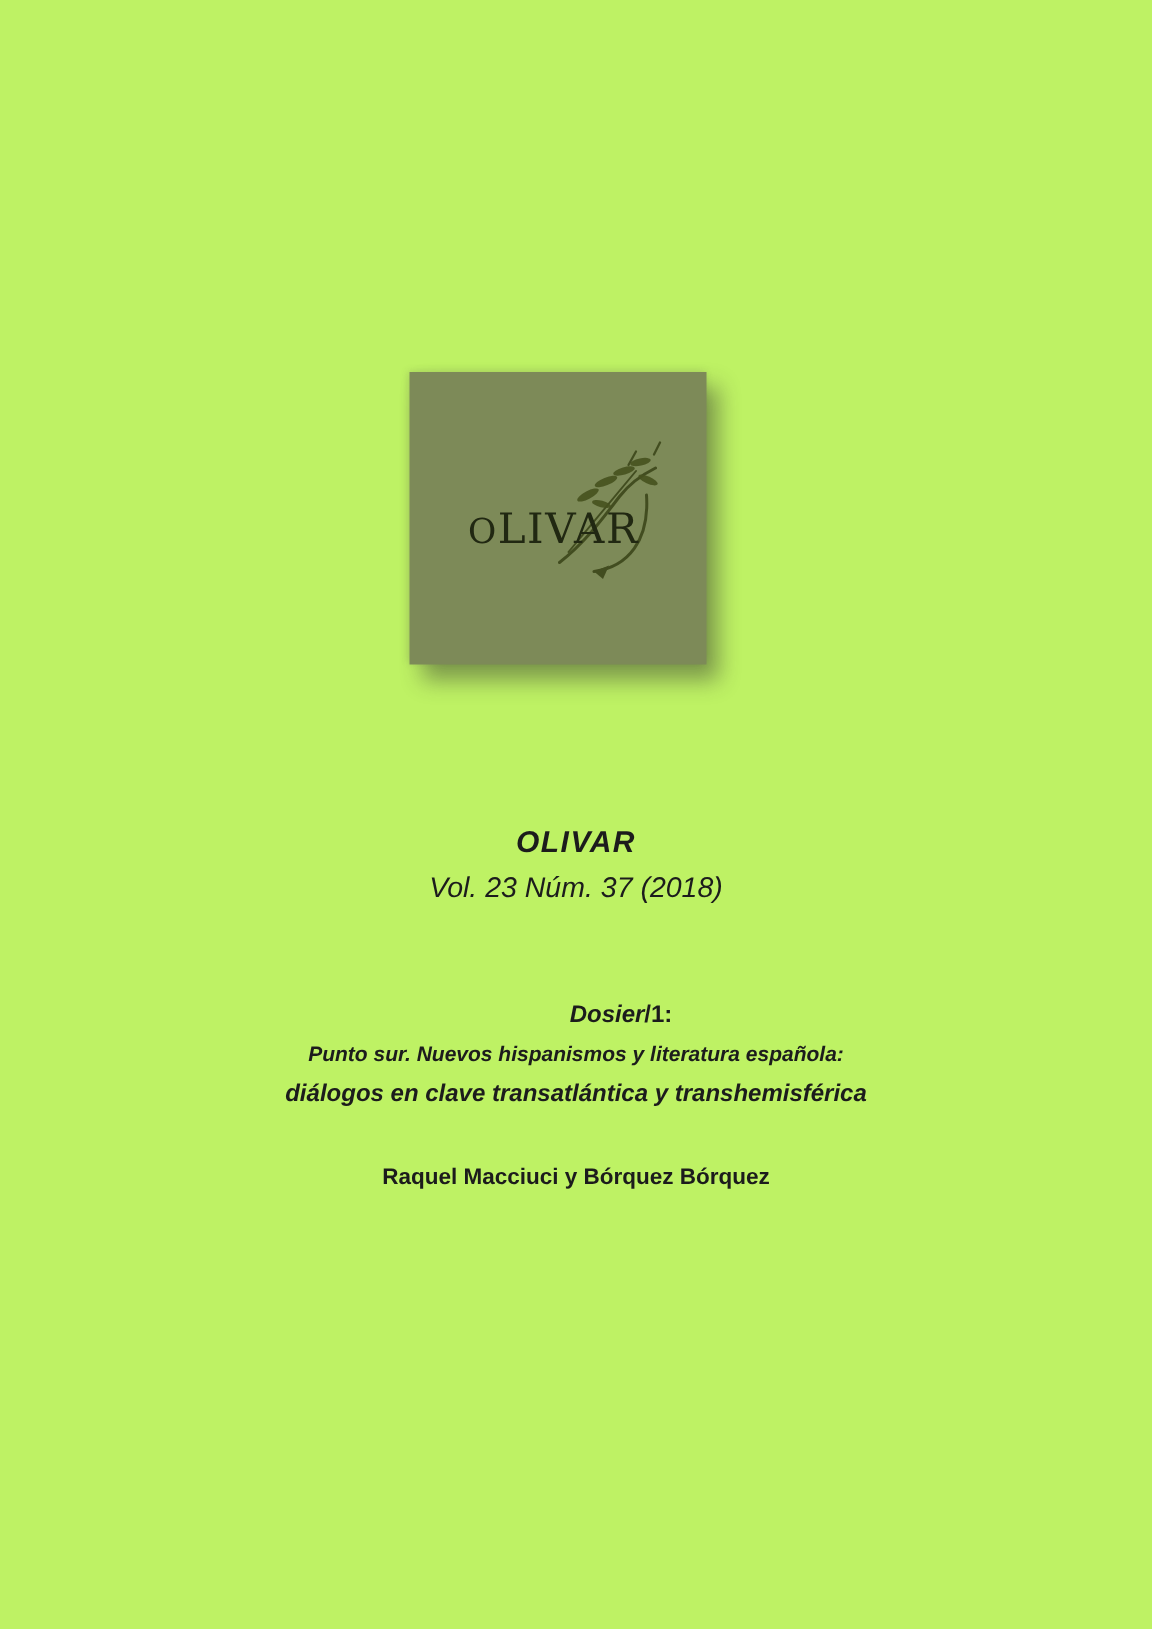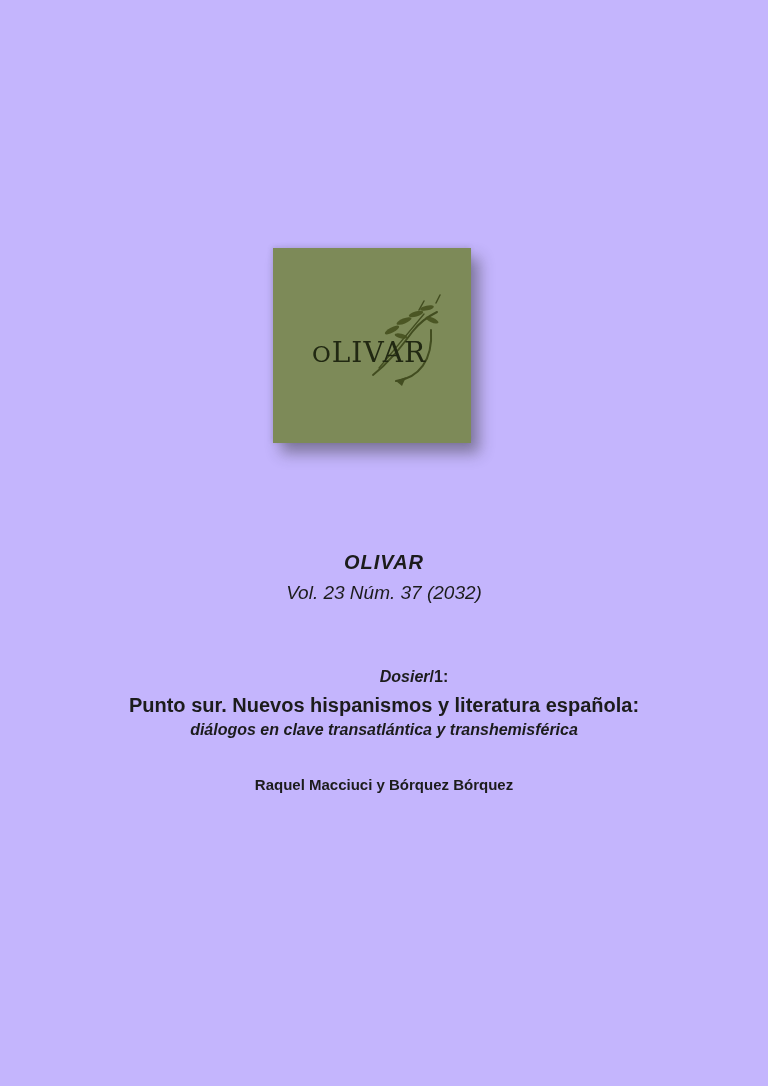--- a/index.html
+++ b/index.html
@@ -75,22 +75,23 @@
     top: 668px;
     font-size: 16px;
     font-weight: bold;
     padding-left: 30px;
   }
   .dosier-label .it {
     font-style: italic;
   }
   .subtitle-1 {
     top: 694px;
-    font-size: 20px;
+    font-size: 14px;
     font-weight: bold;
+    font-style: italic;
   }
   .subtitle-2 {
     top: 721px;
     font-size: 16px;
     font-weight: bold;
     font-style: italic;
   }
   .editors-names {
     top: 776px;
     font-size: 15px;
@@ -98,21 +99,21 @@
   }
   .editors-role {
     top: 802px;
     font-size: 15px;
     font-weight: bold;
   }
 </style>
 </head>
 <body>
 
-<div class="page" style="background-color: #c4b5fd;">
+<div class="page" style="background-color: #bef264;">
 
   <div class="logo-square" style="background-color: rgb(125, 138, 88);">
 
     <svg class="logo-branch" viewBox="0 0 198 195" xmlns="http://www.w3.org/2000/svg">
       <g stroke="#3b4519" fill="none" stroke-linecap="round" opacity="0.88">
 
         <path d="M 158 82 C 160 112, 146 130, 123 133" stroke-width="2"></path>
 
         <path d="M 123 133 l 10 -4 l -4 9 z" fill="#3b4519" stroke="none"></path>
 
@@ -134,21 +135,21 @@
       </g>
     </svg>
 
     <div class="logo-text" style="color: rgb(33, 40, 18);">OLIVAR</div>
   </div>
 
   <div class="content" style="color: rgb(28, 28, 28);">
 
     <div class="line journal-title">OLIVAR</div>
 
-    <div class="line journal-issue">Vol. 23 Núm. 37 (2032)</div>
+    <div class="line journal-issue">Vol. 23 Núm. 37 (2018)</div>
 
     <div class="line dosier-label">
       <span class="it">Dosier</span><span>/1:</span>
     </div>
 
     <div class="line subtitle-1">Punto sur. Nuevos hispanismos y literatura española:</div>
 
     <div class="line subtitle-2">diálogos en clave transatlántica y transhemisférica</div>
 
     <div class="line editors-names">Raquel Macciuci y Bórquez Bórquez</div>

